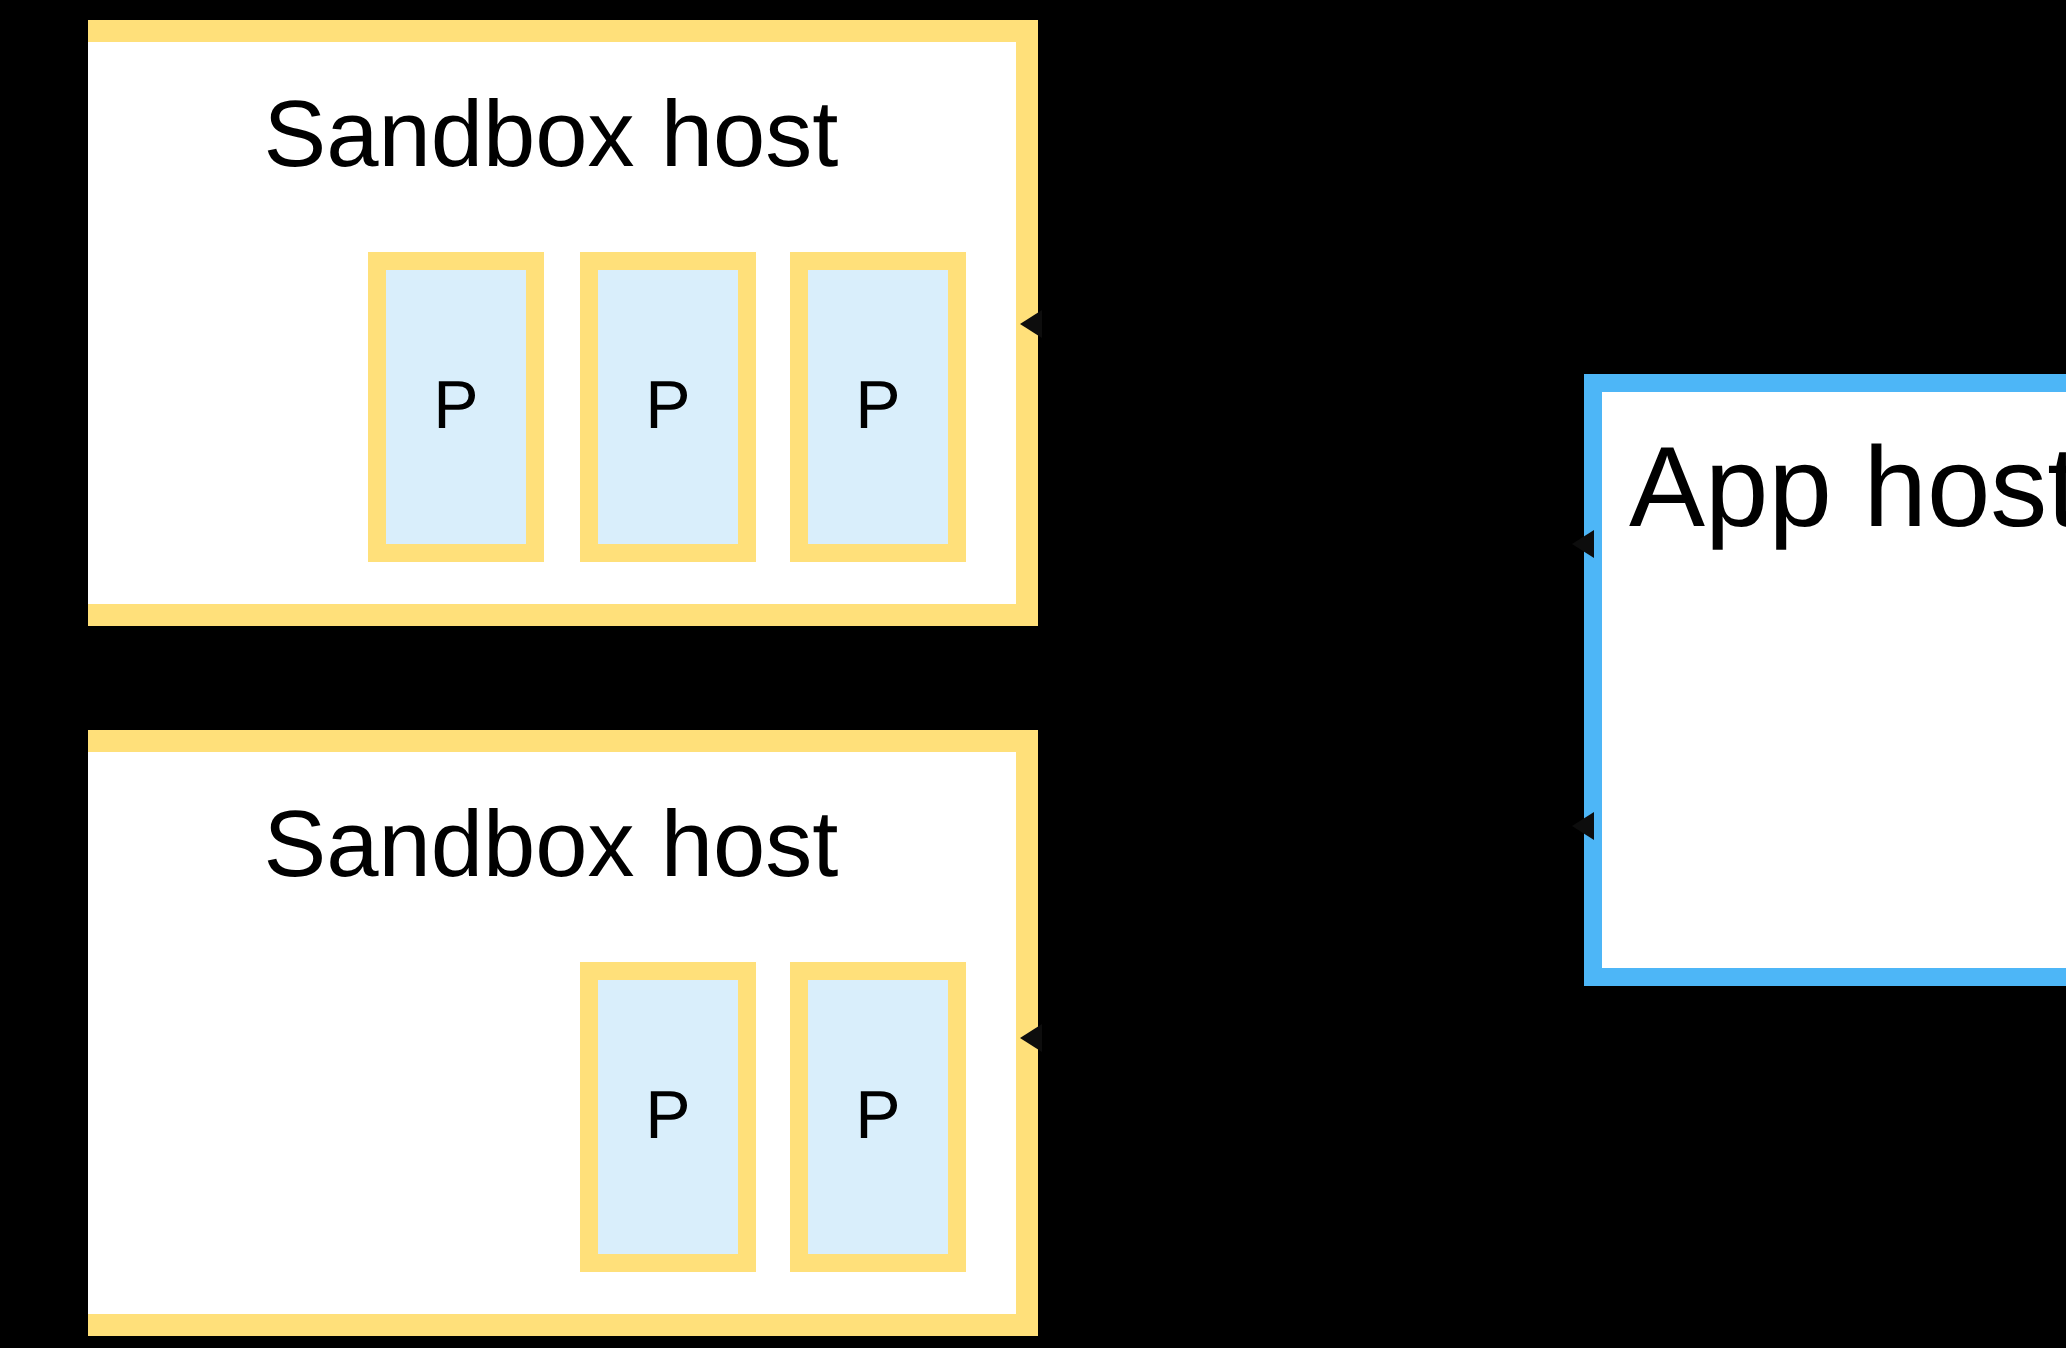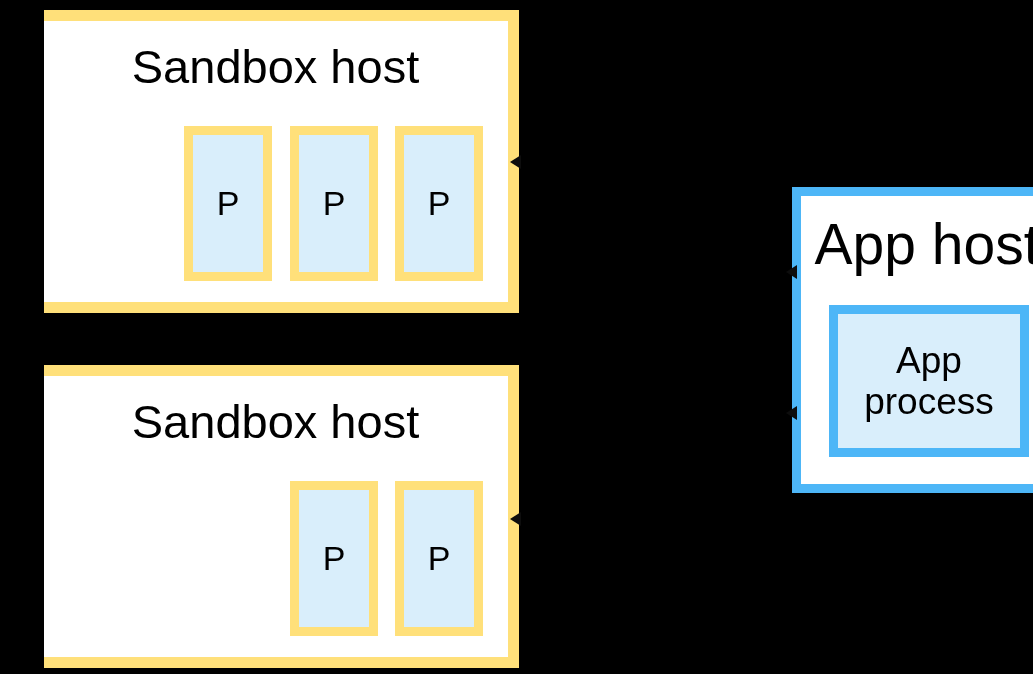--- a/index.html
+++ b/index.html
@@ -115,22 +115,19 @@
   <div class="proc sandbox-proc" id="sbx2-p0" style="left: 246px; top: 481px; width: 88px; height: 155px;">
     <span class="proc-label">P</span>
   </div>
   <div class="proc sandbox-proc" id="sbx2-p1" style="left: 351px; top: 481px; width: 88px; height: 155px;">
     <span class="proc-label">P</span>
   </div>
 
   <div class="host-box app" id="app-host-1" style="left: 748px; top: 187px; width: 270px; height: 306px;">
     <div class="host-title app-title">App host</div>
   </div>
-  <div class="proc app-proc" id="app1-p0" style="left: 785px; top: 305px; width: 200px; height: 152px;">
-    <span class="proc-label">App process</span>
-  </div>
 
   <div class="arrow-head left" id="conn-0" style="left: 466px; top: 155px;"></div>
   <div class="arrow-head left" id="conn-1" style="left: 466px; top: 512px;"></div>
   <div class="arrow-head left" id="conn-2" style="left: 742px; top: 265px;"></div>
   <div class="arrow-head left" id="conn-3" style="left: 742px; top: 406px;"></div>
 
 </div>
 
 </body></html>

